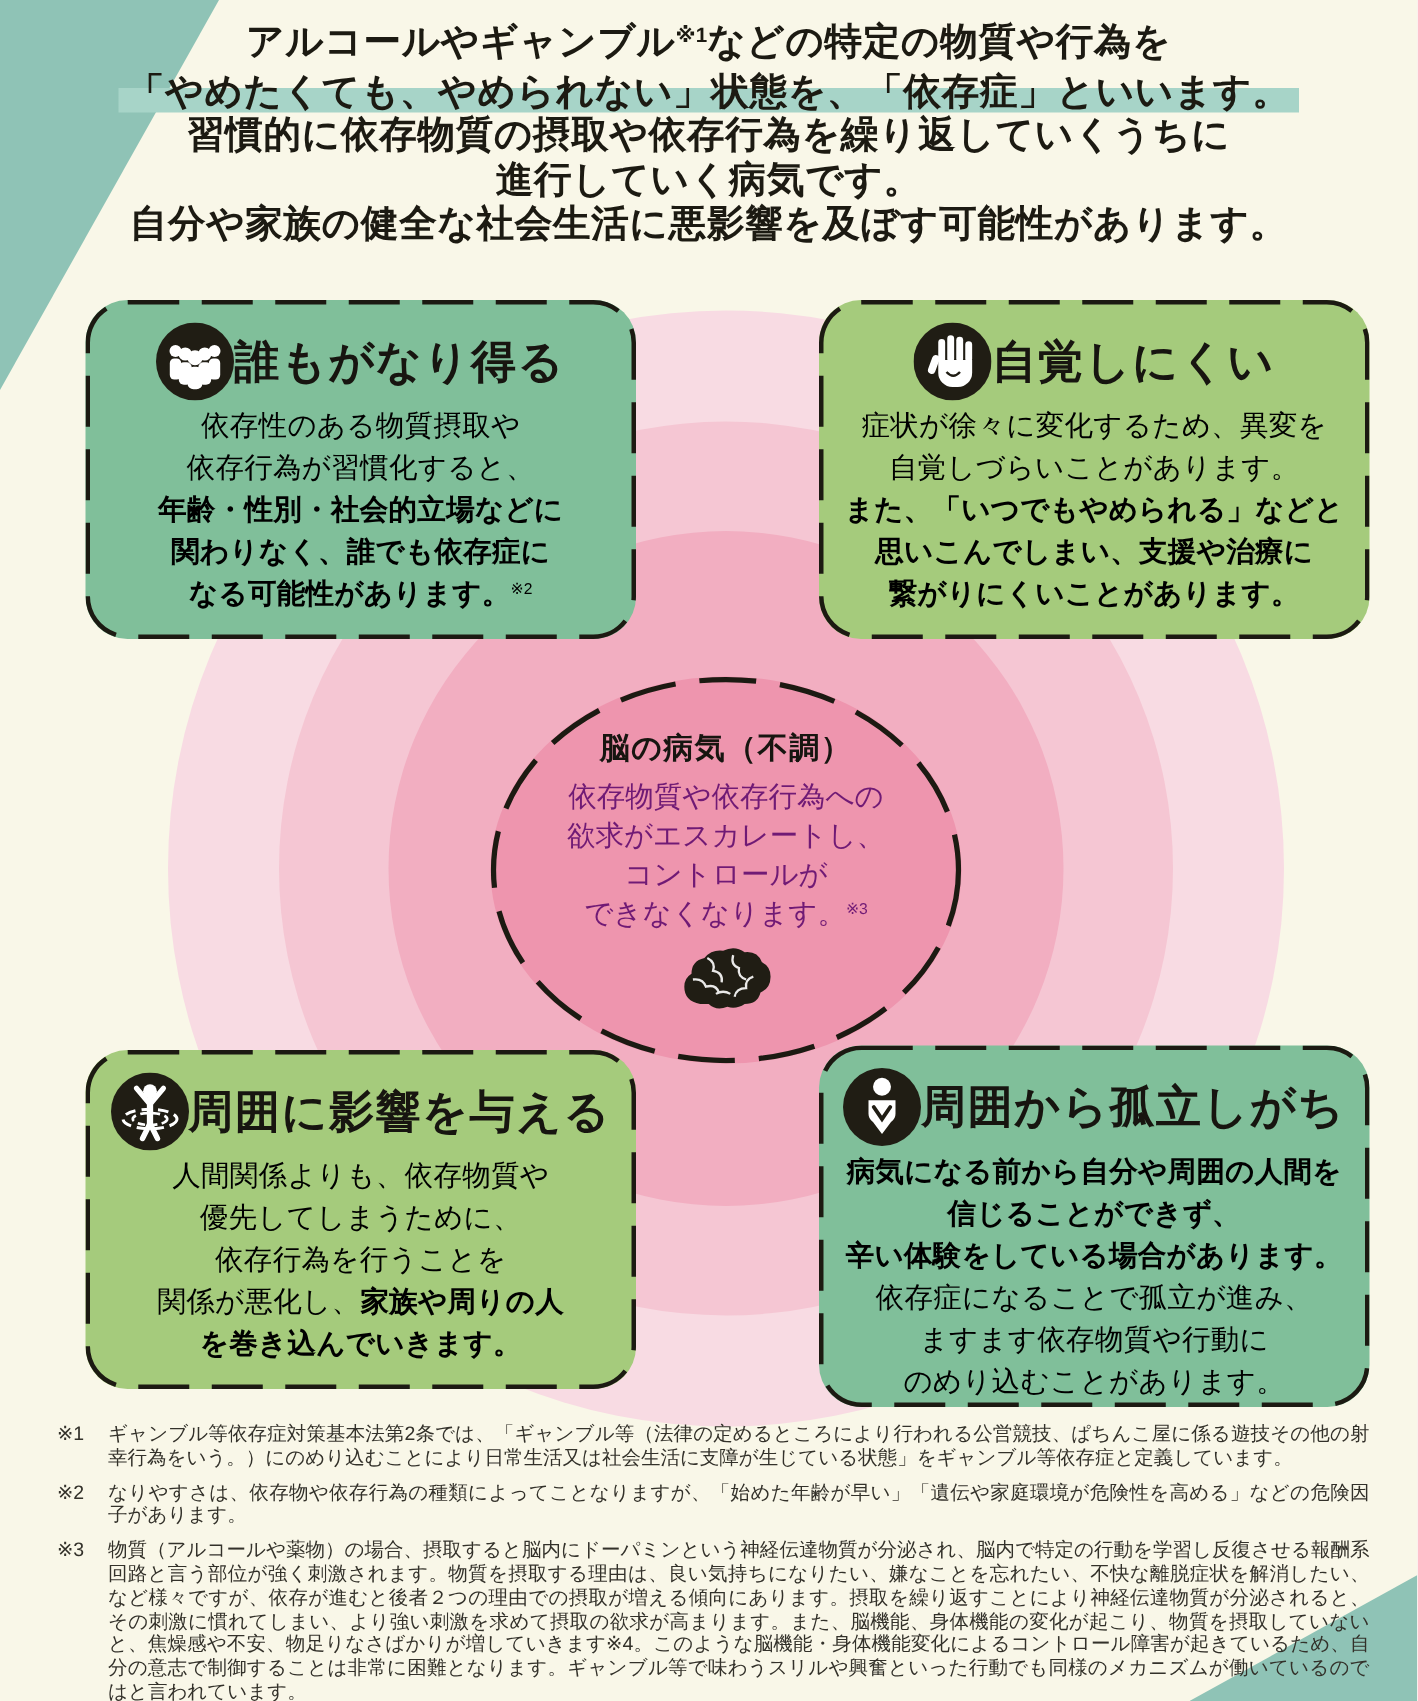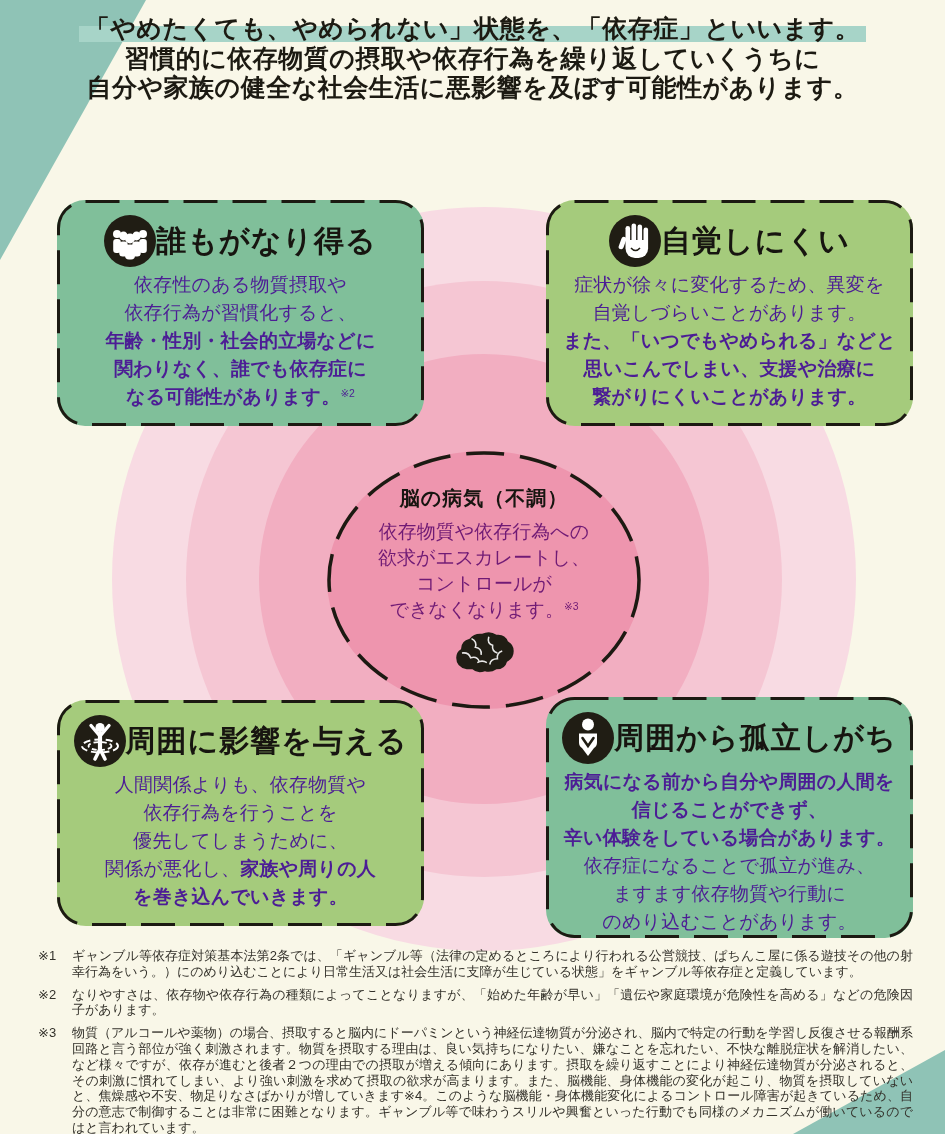--- a/index.html
+++ b/index.html
@@ -21,30 +21,30 @@
   .header{position:absolute;left:0;right:0;top:14px;text-align:center;font-weight:700;
           font-size:25px;line-height:29.5px;letter-spacing:0.5px;color:#1c1a12;}
   .header .tline{white-space:nowrap;}
   .header .hl{background:linear-gradient(transparent 42%, #a7d4c8 42%);padding:0 6px;}
   .sup{font-size:0.55em;position:relative;top:-0.55em;letter-spacing:0;}
   .bold{font-weight:700;}
 
   
   .card{position:absolute;width:367px;border-radius:28px;box-sizing:border-box;padding:15px 2px 0 2px;text-align:center;}
   .card-green{background:#80bf9a;}
-  .card-lime{background:#a5cb7c;border-radius:29px;}
+  .card-lime{background:#a5cb7c;}
   .card-tl{left:57px;top:200px;height:226px;}
   .card-tr{left:546px;top:200px;height:226px;}
   .card-bl{left:57px;top:700px;height:226px;}
   .card-br{left:546px;top:697px;height:241px;}
   .card .dash-border{position:absolute;left:0;top:0;pointer-events:none;}
   .card-head{display:flex;align-items:center;justify-content:center;gap:0;margin-bottom:4px;}
   .card-title{font-size:30px;font-weight:700;letter-spacing:1px;color:#171510;}
   .icon-circle{width:52px;height:52px;flex:0 0 auto;}
-  .card-body{font-size:19px;line-height:28px;color:#4c1d95;font-weight:400;letter-spacing:0.2px;}
+  .card-body{font-size:19px;line-height:28px;color:#000000;font-weight:400;letter-spacing:0.2px;}
 
   
   .center-circle{position:absolute;left:327px;top:451px;width:314px;height:258px;border-radius:50%;
                  background:#ee95ae;text-align:center;box-sizing:border-box;padding-top:34px;}
   .center-title{font-size:20px;font-weight:700;letter-spacing:1px;color:#171510;margin-bottom:7px;}
   .center-body{font-size:19px;line-height:26px;color:#701a75;}
   .brain-wrap{margin-top:4px;}
 
   
   .footnotes{position:absolute;left:38px;right:32px;top:948px;font-size:13px;line-height:15.8px;color:#33312a;}
@@ -57,22 +57,24 @@
 <div id="page">
 
   <div class="ring ring-outer"></div>
   <div class="ring ring-mid"></div>
   <div class="ring ring-inner"></div>
 
   <div class="tri tri-tl"></div>
   <div class="tri tri-br"></div>
 
   <div class="header">
+      <div class="tline"><span>アルコールやギャンブル</span><span class="sup">※1</span><span>などの特定の物質や行為を</span></div>
       <div class="tline"><span class="hl"><span>「やめたくても、やめられない」状態を、「依存症」といいます。</span></span></div>
       <div class="tline"><span>習慣的に依存物質の摂取や依存行為を繰り返していくうちに</span></div>
+      <div class="tline"><span>進行していく病気です。</span></div>
       <div class="tline"><span>自分や家族の健全な社会生活に悪影響を及ぼす可能性があります。</span></div>
     </div>
 
   <div class="card card-green card-tl">
     <svg class="dash-border" width="367" height="226">
       <rect x="1.5" y="1.5" width="364" height="223" rx="27" fill="none" stroke="#1c1a12" stroke-width="3" stroke-dasharray="34 15"></rect>
     </svg>
     <div class="card-head">
       <svg class="icon-circle" viewBox="0 0 52 52">
         <circle cx="26" cy="26" r="26" fill="#201d14"></circle>
@@ -164,22 +166,22 @@
         <ellipse cx="26" cy="31" rx="11.5" ry="4" stroke="#ffffff" stroke-width="1.8" fill="none" stroke-dasharray="5 3"></ellipse>
         <circle cx="26" cy="12.5" r="4.6" fill="#ffffff"></circle>
         <path d="M26 18 L26 35" stroke="#ffffff" stroke-width="4.2" stroke-linecap="round"></path>
         <path d="M17 10.5 L25 20 M35 10.5 L27 20" stroke="#ffffff" stroke-width="3.4" stroke-linecap="round"></path>
         <path d="M26 34 L21 44 M26 34 L31 44" stroke="#ffffff" stroke-width="3.6" stroke-linecap="round"></path>
       </svg>
       <span class="card-title">周囲に影響を与える</span>
     </div>
     <div class="card-body">
         <div class="tline"><span>人間関係よりも、依存物質や</span></div>
+        <div class="tline"><span>優先してしまうために、</span></div>
         <div class="tline"><span>依存行為を行うことを</span></div>
-        <div class="tline"><span>優先してしまうために、</span></div>
         <div class="tline"><span>関係が悪化し、</span><span class="bold">家族や周りの人</span></div>
         <div class="tline"><span class="bold">を巻き込んでいきます。</span></div>
       </div>
   </div>
 
   <div class="card card-green card-br">
     <svg class="dash-border" width="367" height="241">
       <rect x="1.5" y="1.5" width="364" height="238" rx="27" fill="none" stroke="#1c1a12" stroke-width="3" stroke-dasharray="34 15"></rect>
     </svg>
     <div class="card-head">

